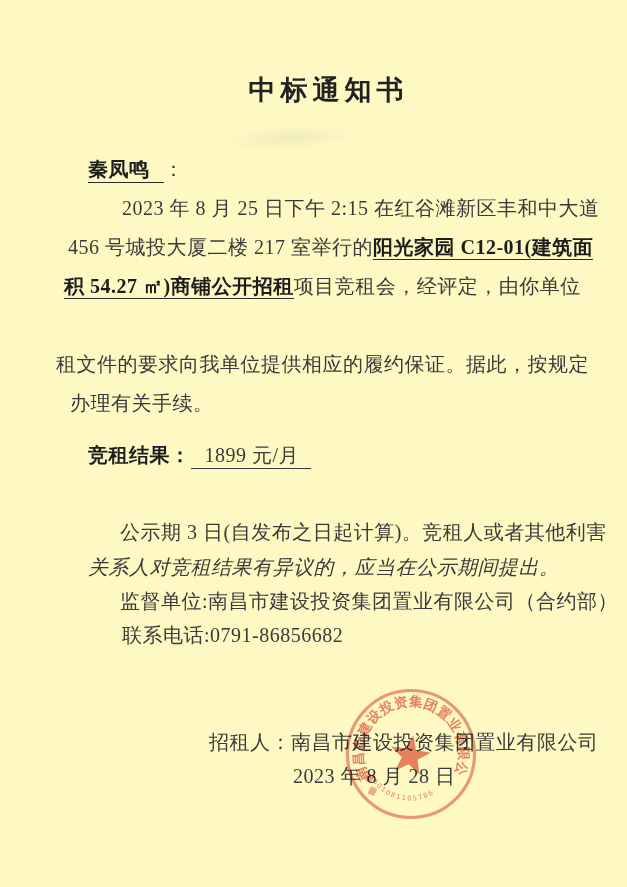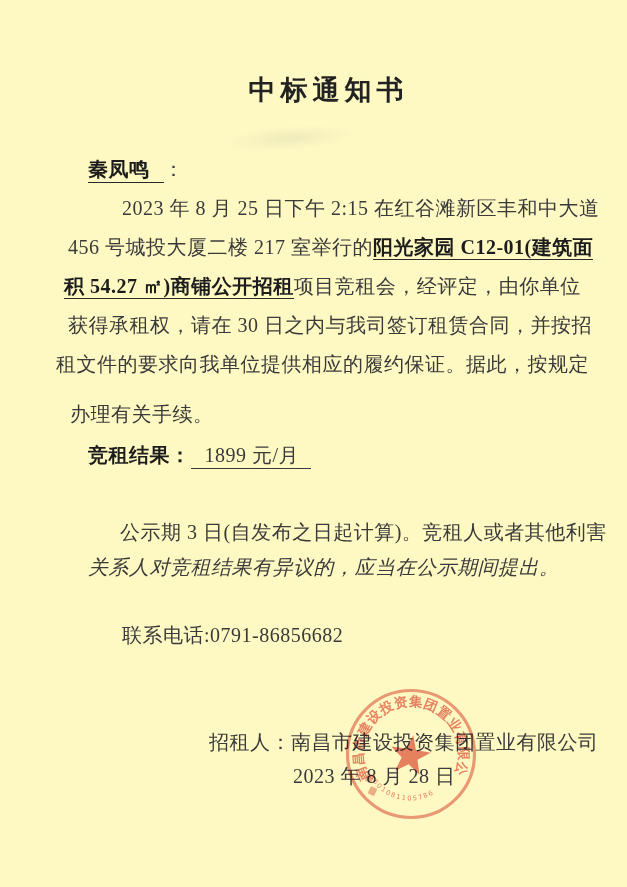--- a/index.html
+++ b/index.html
@@ -76,34 +76,34 @@
   <div class="line" style="left:122px;top:197px;">2023 年 8 月 25 日下午 2:15 在红谷滩新区丰和中大道</div>
 
   <div class="line" style="left:68px;top:236px;">
     <span>456 号城投大厦二楼 217 室举行的</span><span class="em">阳光家园 C12-01(建筑面</span>
   </div>
 
   <div class="line" style="left:64px;top:275px;">
     <span class="em">积 54.27 ㎡)商铺公开招租</span><span>项目竞租会，经评定，由你单位</span>
   </div>
 
-  <div class="line" style="left:68px;top:314px;">获得承租权，请在 30 日之内与我司签订租赁合同，并按招</div>
 
   <div class="line" style="left:56px;top:353px;">租文件的要求向我单位提供相应的履约保证。据此，按规定</div>
 
-  <div class="line" style="left:70px;top:403px;">办理有关手续。</div>
+  <div class="line" style="left:70px;top:392px;">办理有关手续。</div>
 
   <div class="line" style="left:88px;top:444px;">
     <span class="bold-label">竞租结果：</span><span class="value-u">1899 元/月</span>
   </div>
 
   <div class="line" style="left:120px;top:521px;">公示期 3 日(自发布之日起计算)。竞租人或者其他利害</div>
 
   <div class="line" style="left:88px;top:556px;font-style:italic;">关系人对竞租结果有异议的，应当在公示期间提出。</div>
 
+  <div class="line" style="left:120px;top:590px;">监督单位:南昌市建设投资集团置业有限公司（合约部）</div>
 
   <div class="line" style="left:122px;top:624px;">联系电话:0791-86856682</div>
 
   <div class="line" style="left:209px;top:731px;">招租人：南昌市建设投资集团置业有限公司</div>
 
   <div class="line" style="left:293px;top:765px;">2023 年 8 月 28 日</div>
 
   <svg id="stamp" viewBox="0 0 136 136">
     <defs>
       <filter id="sblur" x="-10%" y="-10%" width="120%" height="120%">

